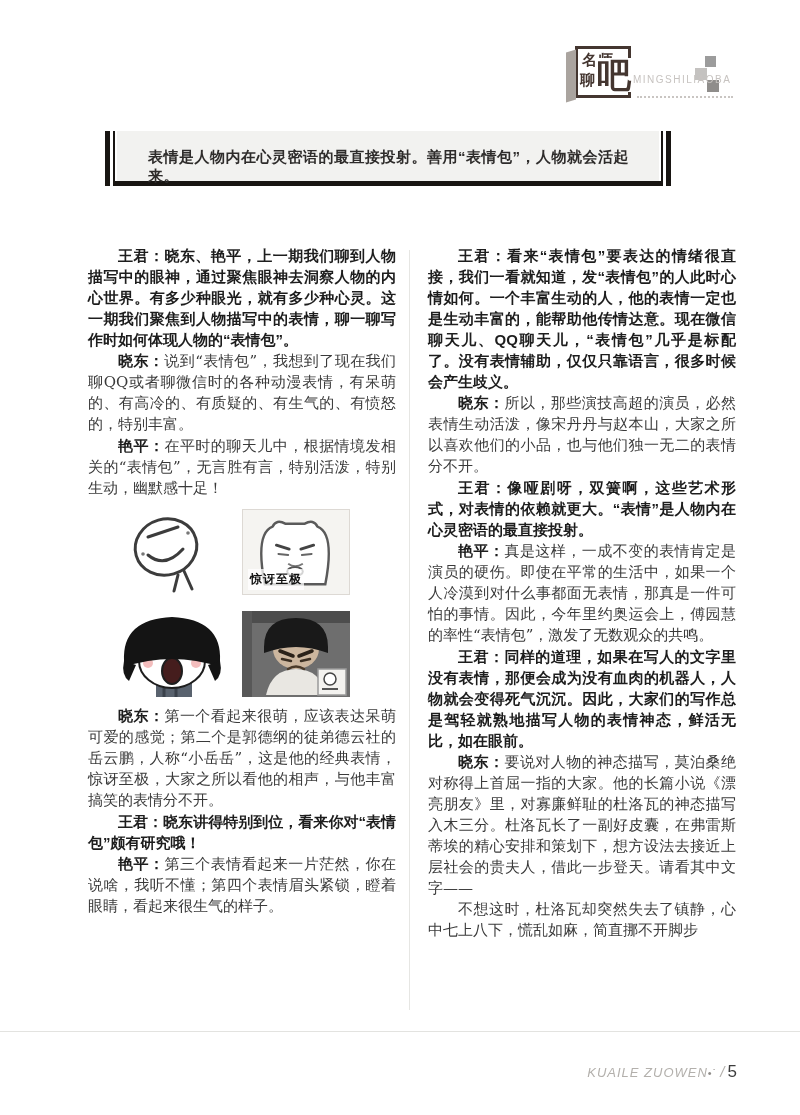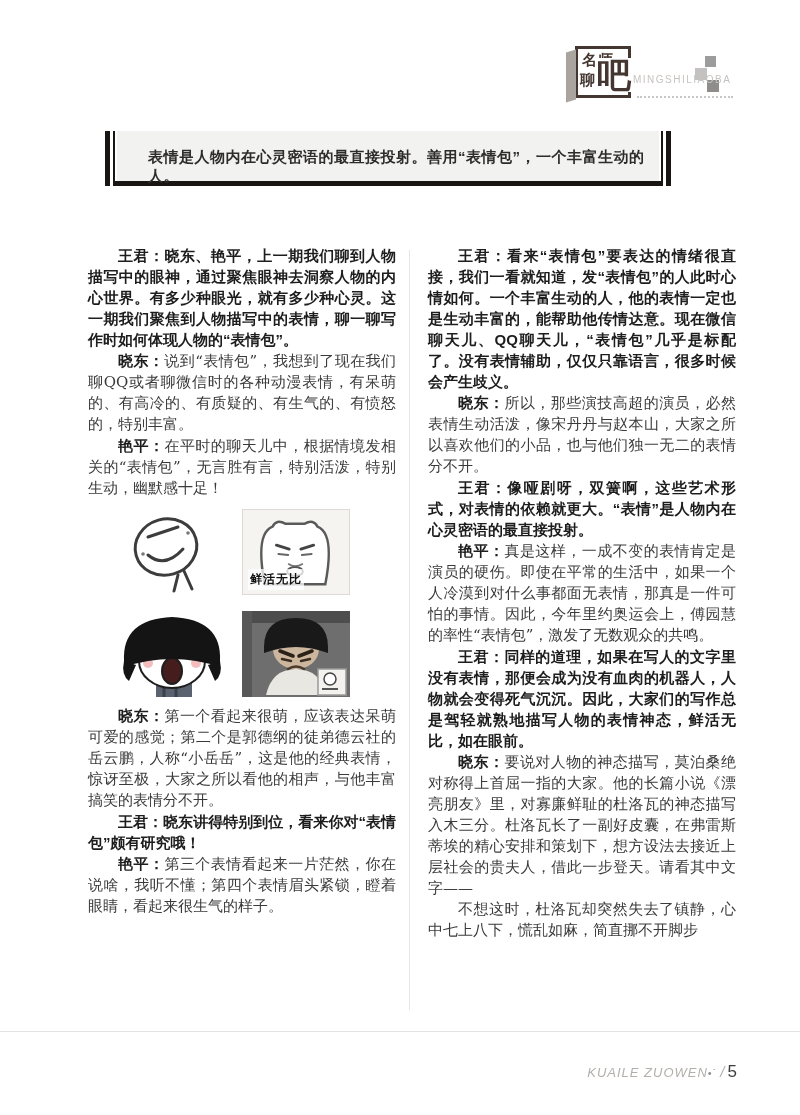--- a/index.html
+++ b/index.html
@@ -79,21 +79,21 @@
     <div class="sq sq2"></div>
     <div class="sq sq3"></div>
   </div>
 
   <div class="qbox-panel"></div>
   <div class="qbar l-thick"></div>
   <div class="qbar l-thin"></div>
   <div class="qbar r-thin"></div>
   <div class="qbar r-thick"></div>
   <div class="qbottom"></div>
-  <div class="qtext">表情是人物内在心灵密语的最直接投射。善用“表情包”，一个丰富生动的人。</div>
+  <div class="qtext">表情是人物内在心灵密语的最直接投射。善用“表情包”，人物就会活起来。</div>
 
   <div class="col-divider"></div>
 
   <div class="col col-left">
     <div>
         <p class="para hei"><span class="speaker">王君：</span>晓东、艳平，上一期我们聊到人物描写中的眼神，通过聚焦眼神去洞察人物的内心世界。有多少种眼光，就有多少种心灵。这一期我们聚焦到人物描写中的表情，聊一聊写作时如何体现人物的“表情包”。</p>
         <p class="para kai"><span class="speaker">晓东：</span>说到“表情包”，我想到了现在我们聊QQ或者聊微信时的各种动漫表情，有呆萌的、有高冷的、有质疑的、有生气的、有愤怒的，特别丰富。</p>
         <p class="para kai"><span class="speaker">艳平：</span>在平时的聊天儿中，根据情境发相关的“表情包”，无言胜有言，特别活泼，特别生动，幽默感十足！</p>
       </div>
 
@@ -111,21 +111,21 @@
       </div>
 
       <div class="meme-cell meme2-bg">
         <svg viewBox="0 0 108 86">
           <path d="M22 76 Q12 24 30 17 Q34 9 43 14 L63 14 Q72 9 76 17 Q94 24 84 76 Z" fill="#ffffff" stroke="#5a5a5a" stroke-width="2.5"></path>
           <path d="M34 36 l13 4 M72 36 l-13 4" stroke="#444" stroke-width="3" stroke-linecap="round"></path>
           <path d="M36 45 l10 1 M70 45 l-10 1" stroke="#666" stroke-width="2" stroke-linecap="round"></path>
           <path d="M46 55 q7 5 15 0" fill="none" stroke="#777" stroke-width="2"></path>
           <ellipse cx="53" cy="63" rx="8" ry="4.5" fill="none" stroke="#555" stroke-width="2"></ellipse>
         </svg>
-        <span class="meme-caption">鲜活无比</span>
+        <span class="meme-caption">惊讶至极</span>
       </div>
 
       <div class="meme-cell">
         <svg viewBox="0 0 108 86">
           <rect x="38" y="70" width="36" height="16" fill="#59626e"></rect>
           <line x1="46" y1="70" x2="46" y2="86" stroke="#3a414b" stroke-width="3"></line>
           <line x1="58" y1="70" x2="58" y2="86" stroke="#3a414b" stroke-width="3"></line>
           <ellipse cx="54" cy="50" rx="33" ry="27" fill="#ffffff" stroke="#1e1e1e" stroke-width="2"></ellipse>
           <circle cx="30" cy="52" r="5" fill="#f3bdbd"></circle>
           <circle cx="78" cy="52" r="5" fill="#f3bdbd"></circle>

